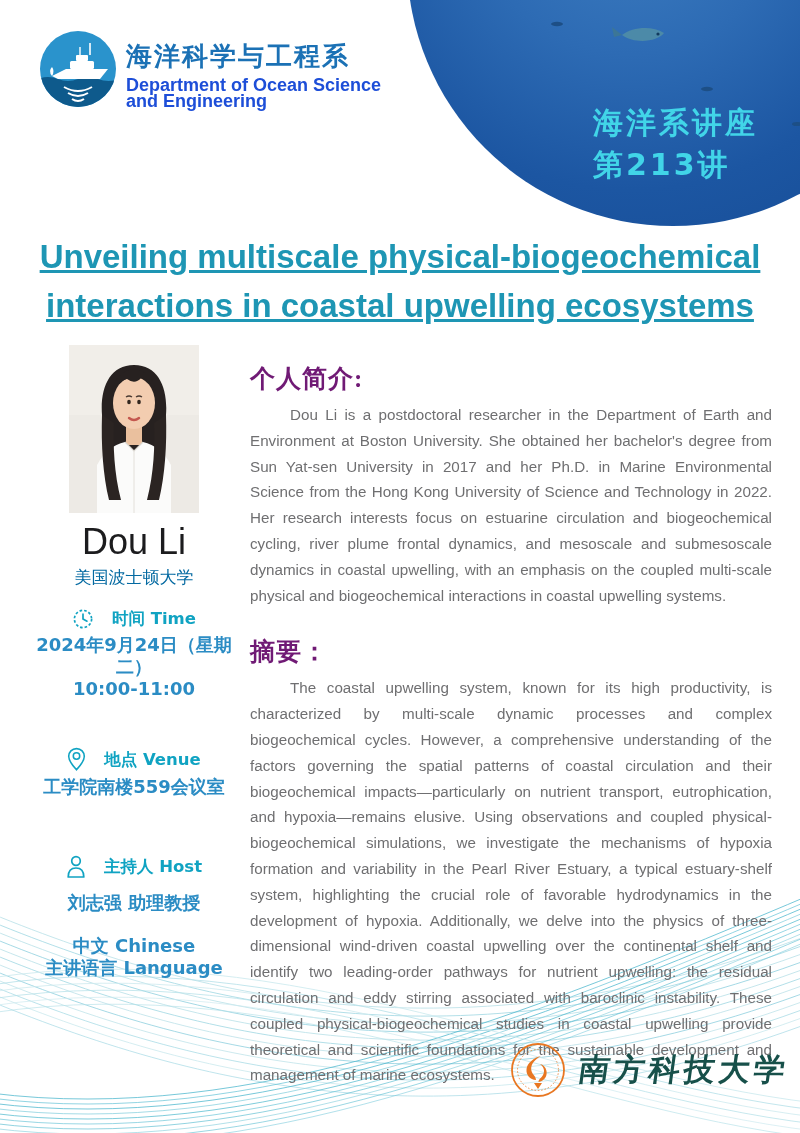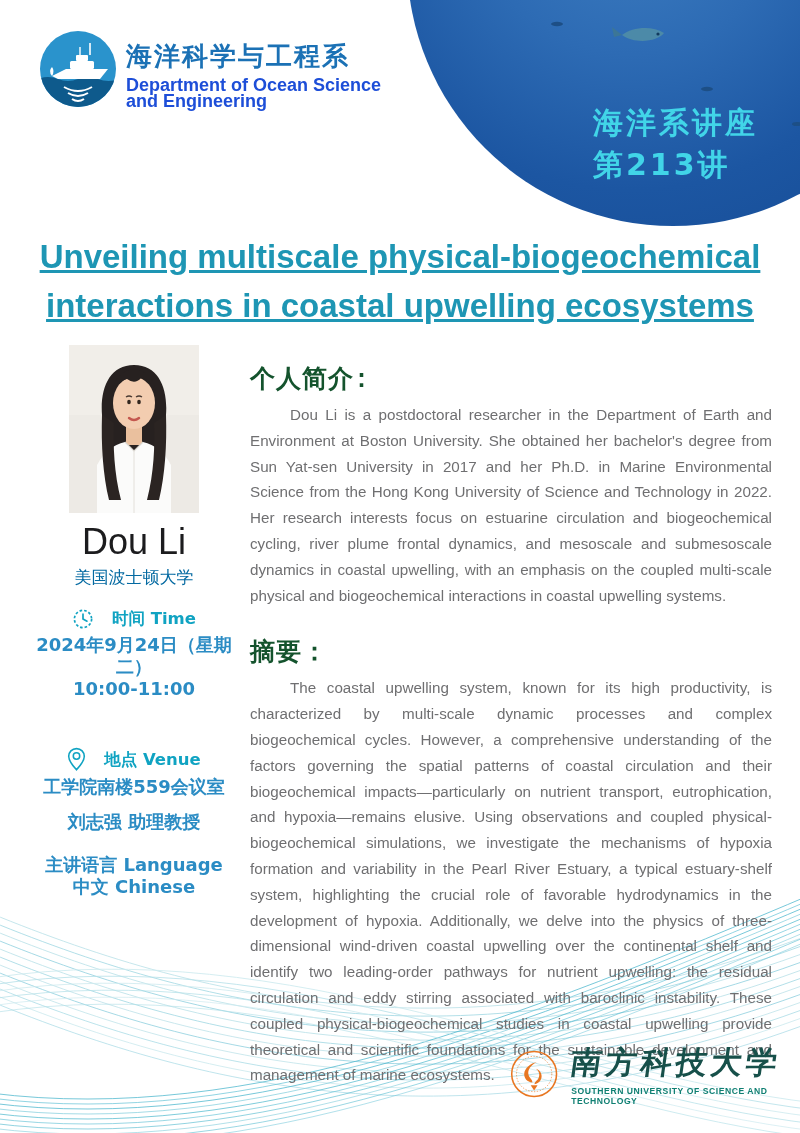--- a/index.html
+++ b/index.html
@@ -34,21 +34,21 @@
   .sec-value { font-size:18px; color:#2b8cc4; line-height:22px; font-weight:bold; font-family:"DejaVu Sans",sans-serif; }
   .mt-time { margin-top:19px; }
   .mt-venue { margin-top:47px; }
   .mt-host { margin-top:57px; }
   .val-gap { margin-top:4px; }
   .host-gap { margin-top:13px; }
   .lang-block { margin-top:21px; }
 
   
   .right-col { position:absolute; left:250px; top:362px; width:522px; z-index:3; }
-  .para-heading { font-size:25px; font-weight:800; color:#14532d; letter-spacing:1px; font-family:Liberation Mono, monospace; }
+  .para-heading { font-size:25px; font-weight:800; color:#701a75; letter-spacing:1px; font-family:Liberation Serif, serif; }
   .para-text { margin-top:7px; font-size:15.2px; color:#6f6f71; line-height:25.8px;
     text-align:justify; text-indent:40px; }
   .abstract-gap { margin-top:27px; }
 
   
   .waves { position:absolute; left:0; bottom:0; z-index:1; }
   .footer-logos { position:absolute; left:510px; top:1042px; display:flex; align-items:center; gap:13px; z-index:4; }
   .univ-block { display:flex; flex-direction:column; }
   .univ-zh { font-size:31px; font-weight:800; color:#17504a; letter-spacing:4px;
     transform:skewX(-8deg); font-family:"DejaVu Sans",sans-serif; }
@@ -158,25 +158,32 @@
 
     <div class="sec-header mt-venue">
       <svg width="19" height="25" viewBox="0 0 20 26">
         <path d="M10,1.5 C5.2,1.5 1.8,5.2 1.8,9.6 C1.8,15 10,23.8 10,23.8 C10,23.8 18.2,15 18.2,9.6 C18.2,5.2 14.8,1.5 10,1.5 Z" fill="none" stroke="#10a3c2" stroke-width="1.7"></path>
         <circle cx="10" cy="9.4" r="3.4" fill="none" stroke="#10a3c2" stroke-width="1.6"></circle>
       </svg>
       <span>地点 Venue</span>
     </div>
     <div class="sec-value val-gap">工学院南楼559会议室</div>
 
+    <div class="sec-header mt-host">
+      <svg width="20" height="24" viewBox="0 0 20 24">
+        <circle cx="10" cy="6" r="4.3" fill="none" stroke="#10a3c2" stroke-width="1.7"></circle>
+        <path d="M2.2,22 C2.2,15.6 5.4,13 10,13 C14.6,13 17.8,15.6 17.8,22 Z" fill="none" stroke="#10a3c2" stroke-width="1.7" stroke-linejoin="round"></path>
+      </svg>
+      <span>主持人 Host</span>
+    </div>
     <div class="sec-value host-gap">刘志强 助理教授</div>
 
     <div class="lang-block">
+      <div class="sec-value">中文 Chinese</div>
       <div class="sec-value">主讲语言 Language</div>
-      <div class="sec-value">中文 Chinese</div>
     </div>
   </div>
 
   <div class="right-col">
     <div class="para-heading">个人简介:</div>
     <p class="para-text">Dou Li is a postdoctoral researcher in the Department of Earth and Environment at Boston University. She obtained her bachelor's degree from Sun Yat-sen University in 2017 and her Ph.D. in Marine Environmental Science from the Hong Kong University of Science and Technology in 2022. Her research interests focus on estuarine circulation and biogeochemical cycling, river plume frontal dynamics, and mesoscale and submesoscale dynamics in coastal upwelling, with an emphasis on the coupled multi-scale physical and biogeochemical interactions in coastal upwelling systems.</p>
     <div class="para-heading abstract-gap">摘要：</div>
     <p class="para-text">The coastal upwelling system, known for its high productivity, is characterized by multi-scale dynamic processes and complex biogeochemical cycles. However, a comprehensive understanding of the factors governing the spatial patterns of coastal circulation and their biogeochemical impacts—particularly on nutrient transport, eutrophication, and hypoxia—remains elusive. Using observations and coupled physical-biogeochemical simulations, we investigate the mechanisms of hypoxia formation and variability in the Pearl River Estuary, a typical estuary-shelf system, highlighting the crucial role of favorable hydrodynamics in the development of hypoxia. Additionally, we delve into the physics of three-dimensional wind-driven coastal upwelling over the continental shelf and identify two leading-order pathways for nutrient upwelling: the residual circulation and eddy stirring associated with baroclinic instability. These coupled physical-biogeochemical studies in coastal upwelling provide theoretical and scientific foundations for the sustainable development and management of marine ecosystems.</p>
   </div>
 
@@ -223,17 +230,16 @@
   <div class="footer-logos">
     <svg width="56" height="56" viewBox="0 0 56 56">
       <circle cx="28" cy="28" r="26" fill="none" stroke="#e87722" stroke-width="1.8"></circle>
       <circle cx="28" cy="28" r="20.5" fill="none" stroke="#e87722" stroke-width="0.9" stroke-dasharray="1.6 1.8" opacity="0.85"></circle>
       <path d="M31,14 C24,18 20,23 21.5,29 C22.5,33 26,34 26,38 C20,37.5 16,33 16.5,27.5 C17,21 24,15.5 31,14 Z" fill="#e87722"></path>
       <path d="M30,22 C34,25 35,29 33,33 C31.5,36 28.5,37 28.5,40 C34,39 37.5,34.5 36.5,29 C35.8,25 33,22.8 30,22 Z" fill="#e87722"></path>
       <path d="M24,41 L32,41 L28,47 Z" fill="#e87722"></path>
     </svg>
     <div class="univ-block">
       <div class="univ-zh">南方科技大学</div>
-      <div class="univ-en">SOUTHERN UNIVERSITY OF SCIENCE AND TECHNOLOGY</div>
     </div>
   </div>
 
 </div>
 
 </body></html>

